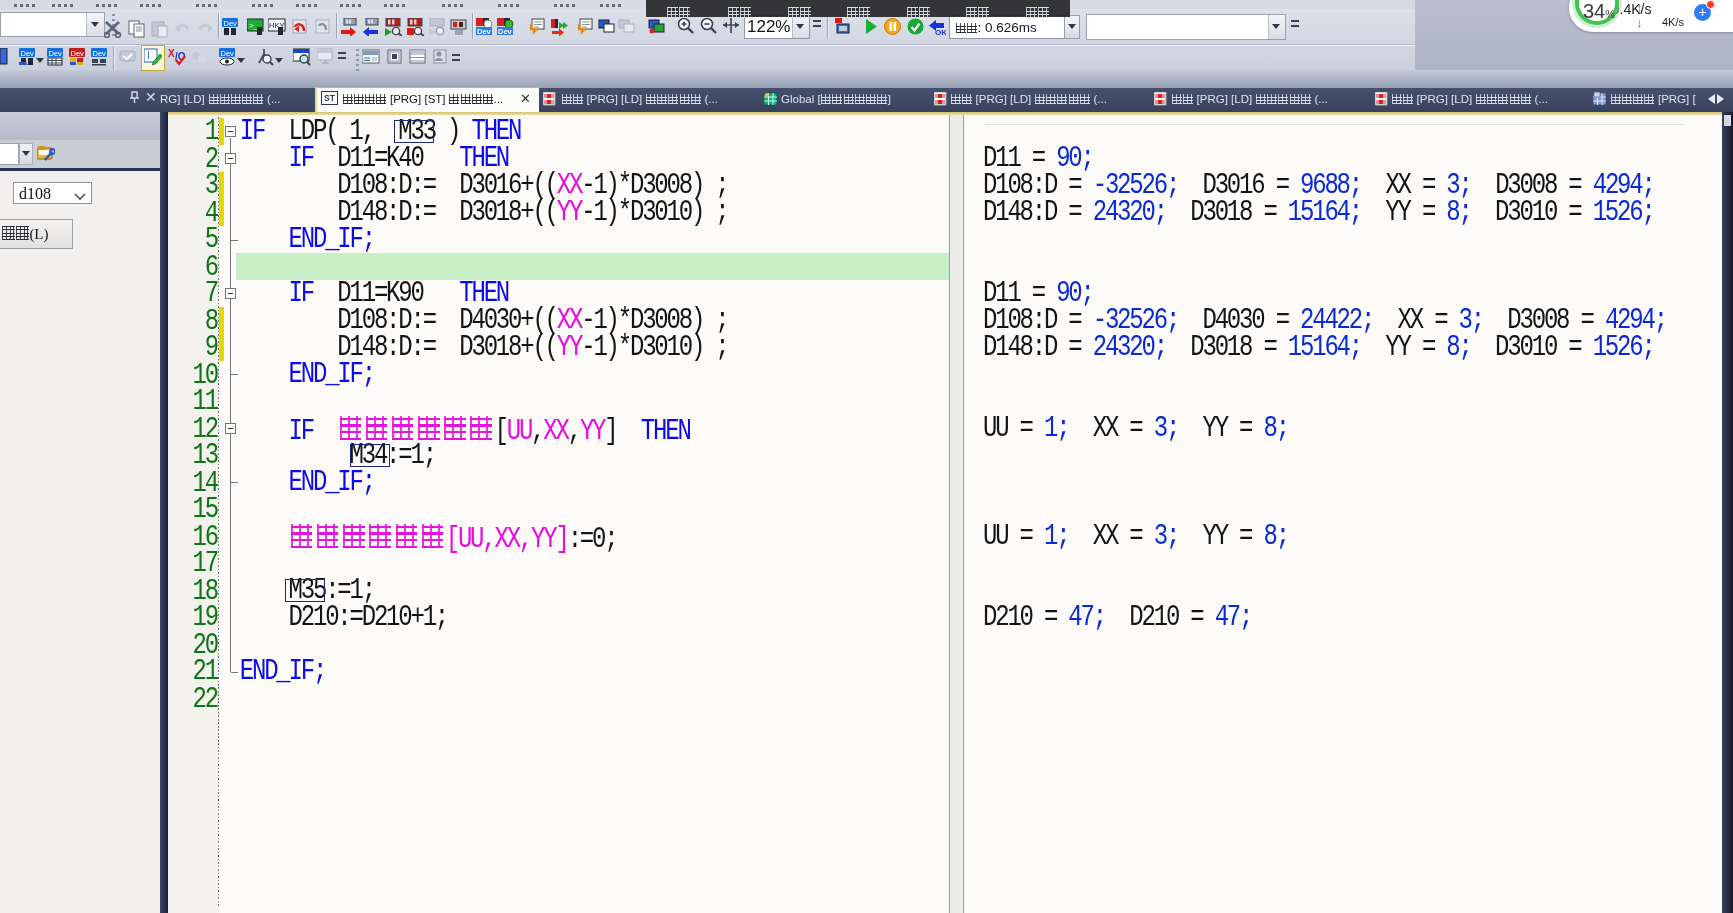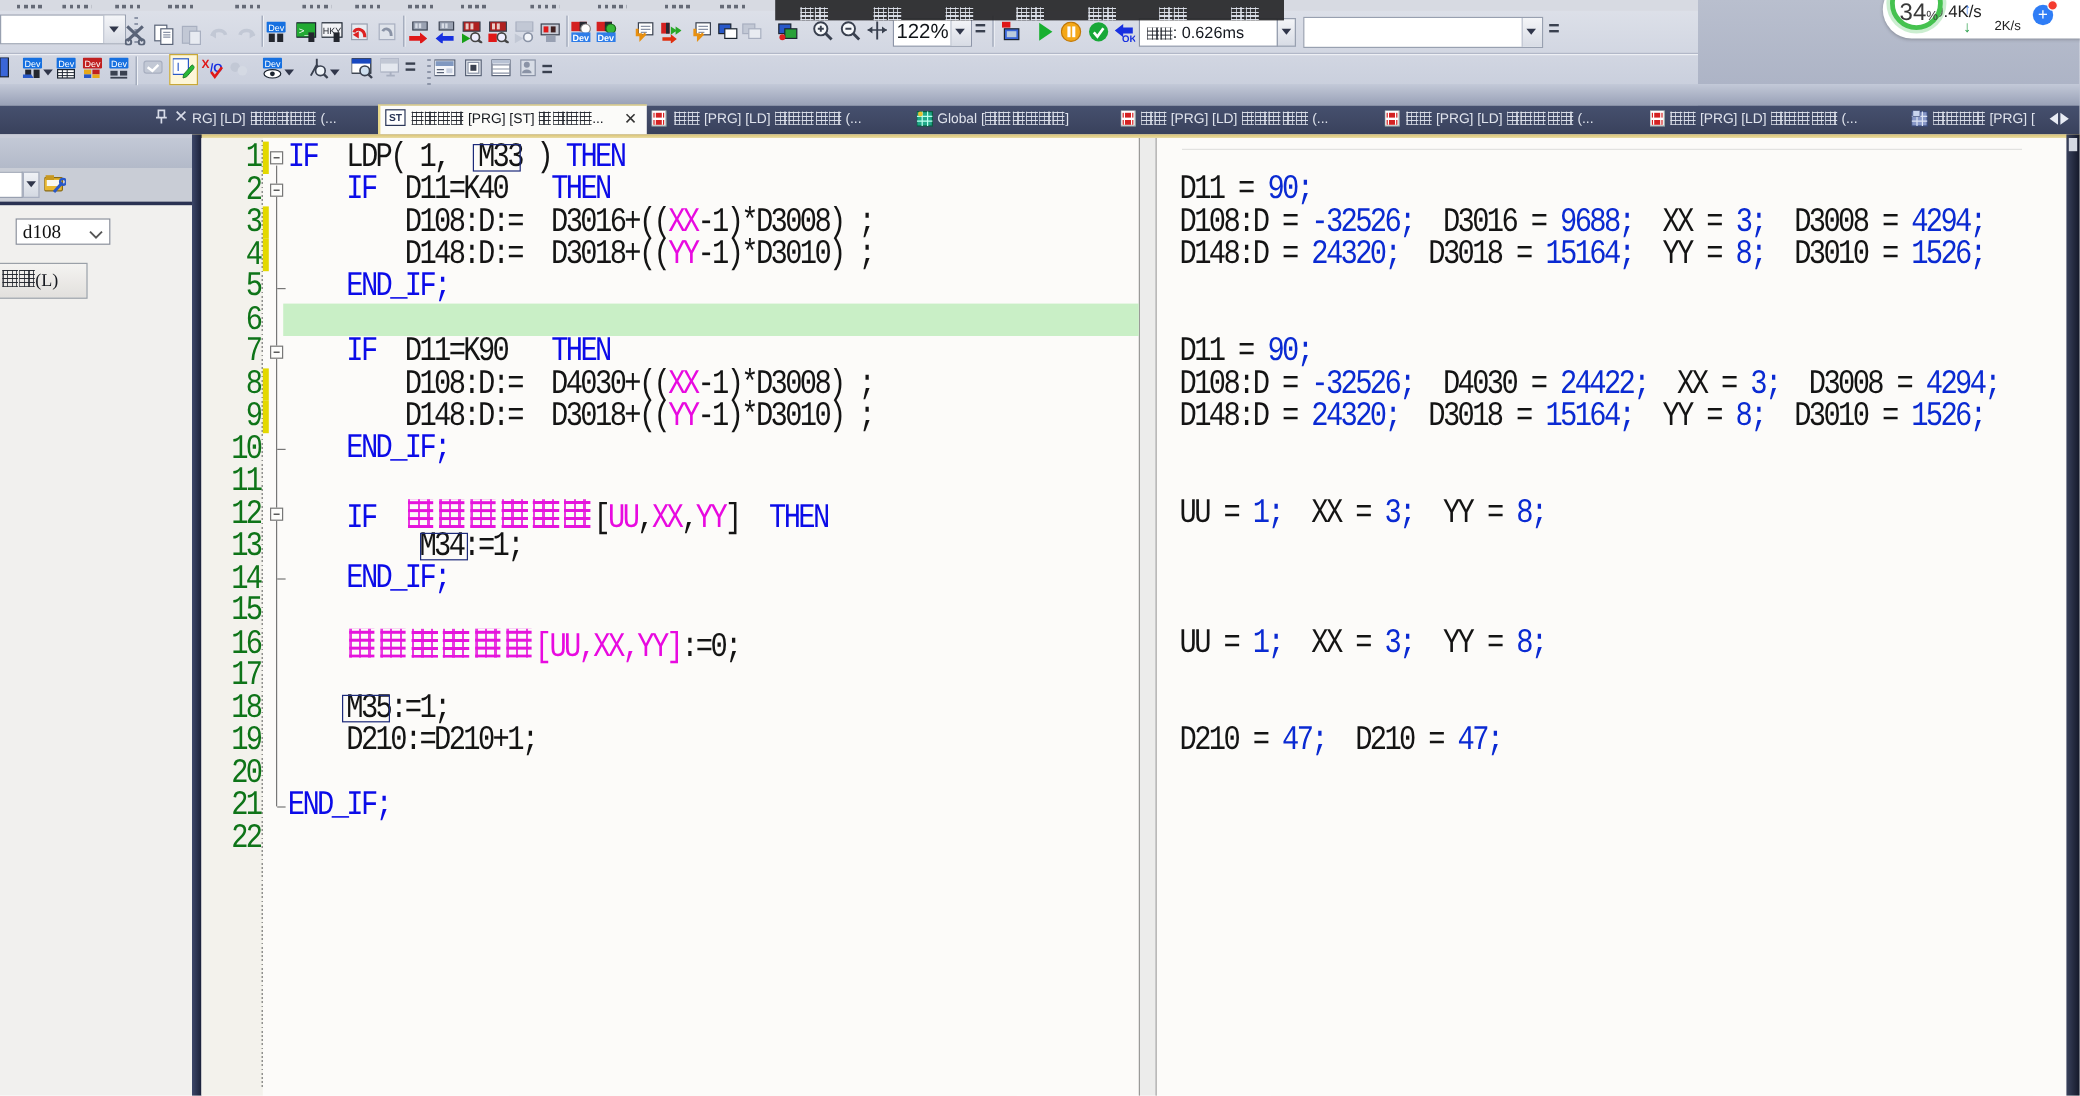--- a/index.html
+++ b/index.html
@@ -332,21 +332,21 @@
 <div class="abs" style="left:727px;top:2.5px;width:28px;height:12px"><i class="cs csw" style="width:11px;height:11px"></i><i class="cs csw" style="width:11px;height:11px"></i></div>
 <div class="abs" style="left:787px;top:2.5px;width:28px;height:12px"><i class="cs csw" style="width:11px;height:11px"></i><i class="cs csw" style="width:11px;height:11px"></i></div>
 <div class="abs" style="left:846px;top:2.5px;width:28px;height:12px"><i class="cs csw" style="width:11px;height:11px"></i><i class="cs csw" style="width:11px;height:11px"></i></div>
 <div class="abs" style="left:906px;top:2.5px;width:28px;height:12px"><i class="cs csw" style="width:11px;height:11px"></i><i class="cs csw" style="width:11px;height:11px"></i></div>
 <div class="abs" style="left:965px;top:2.5px;width:28px;height:12px"><i class="cs csw" style="width:11px;height:11px"></i><i class="cs csw" style="width:11px;height:11px"></i></div>
 <div class="abs" style="left:1025px;top:2.5px;width:28px;height:12px"><i class="cs csw" style="width:11px;height:11px"></i><i class="cs csw" style="width:11px;height:11px"></i></div>
 <div class="abs" style="left:1569px;top:-16px;width:190px;height:48px;background:#fff;border-radius:24px;box-shadow:0 1px 3px rgba(0,0,0,.25)"></div>
 <div class="abs" style="left:1636px;top:0px;width:14px;height:14px;color:#3b7df0;font-size:13px;font-weight:bold">↑</div>
 <div class="abs" style="left:1604px;top:1px;width:36px;height:12px;color:#222;font-size:14px;">39.4K/s</div>
 <div class="abs" style="left:1636px;top:15px;width:14px;height:14px;color:#2ca04c;font-size:13px;font-weight:bold">↓</div>
-<div class="abs" style="left:1648px;top:16px;width:36px;height:12px;color:#222;font-size:11px;text-align:right">2K/s</div>
+<div class="abs" style="left:1648px;top:16px;width:36px;height:12px;color:#222;font-size:11px;text-align:right">4K/s</div>
 <div class="abs" style="left:1694px;top:4px;width:17px;height:17px;border-radius:9px;background:#2f7df6;color:#fff;font-size:14px;text-align:center;line-height:16px">+</div>
 <div class="abs" style="left:1706px;top:0px;width:9px;height:9px;border-radius:5px;background:#f43b2e;border:1.5px solid #fff"></div>
 <div class="abs" style="left:1575px;top:-19px;width:44px;height:44px;border-radius:26px;background:#fff;border:4px solid #45c24f;box-shadow:0 0 0 3px rgba(140,218,150,.45)"></div>
 <div class="abs" style="left:1583px;top:0px;width:40px;height:24px;color:#3a3a3a;font-size:20px">34<span style="font-size:11px">%</span></div>
 <div class="abs" style="left:0;top:88px;width:1733px;height:24px;background:linear-gradient(#46506e,#39415c)"></div>
 <div class="abs" style="left:128px;top:90px;width:14px;height:16px"><svg width="14" height="16">
       <path d="M4 2 h5 v6 h-5 z M2 8 h9 M6.5 8 v5" stroke="#d8dce8" stroke-width="1.4" fill="none"></path>
     </svg></div>
 <div class="abs" style="left:145px;top:89px;width:14px;height:16px;color:#d8dce8;font-size:14px">✕</div>
 <div class="abs tabt" style="left:160px;top:93px;color:#dfe3ec"><span>RG] [LD] </span><i class="cs csw"></i><i class="cs csw"></i><i class="cs csw"></i><i class="cs csw"></i><i class="cs csw"></i><span> (...</span></div>

